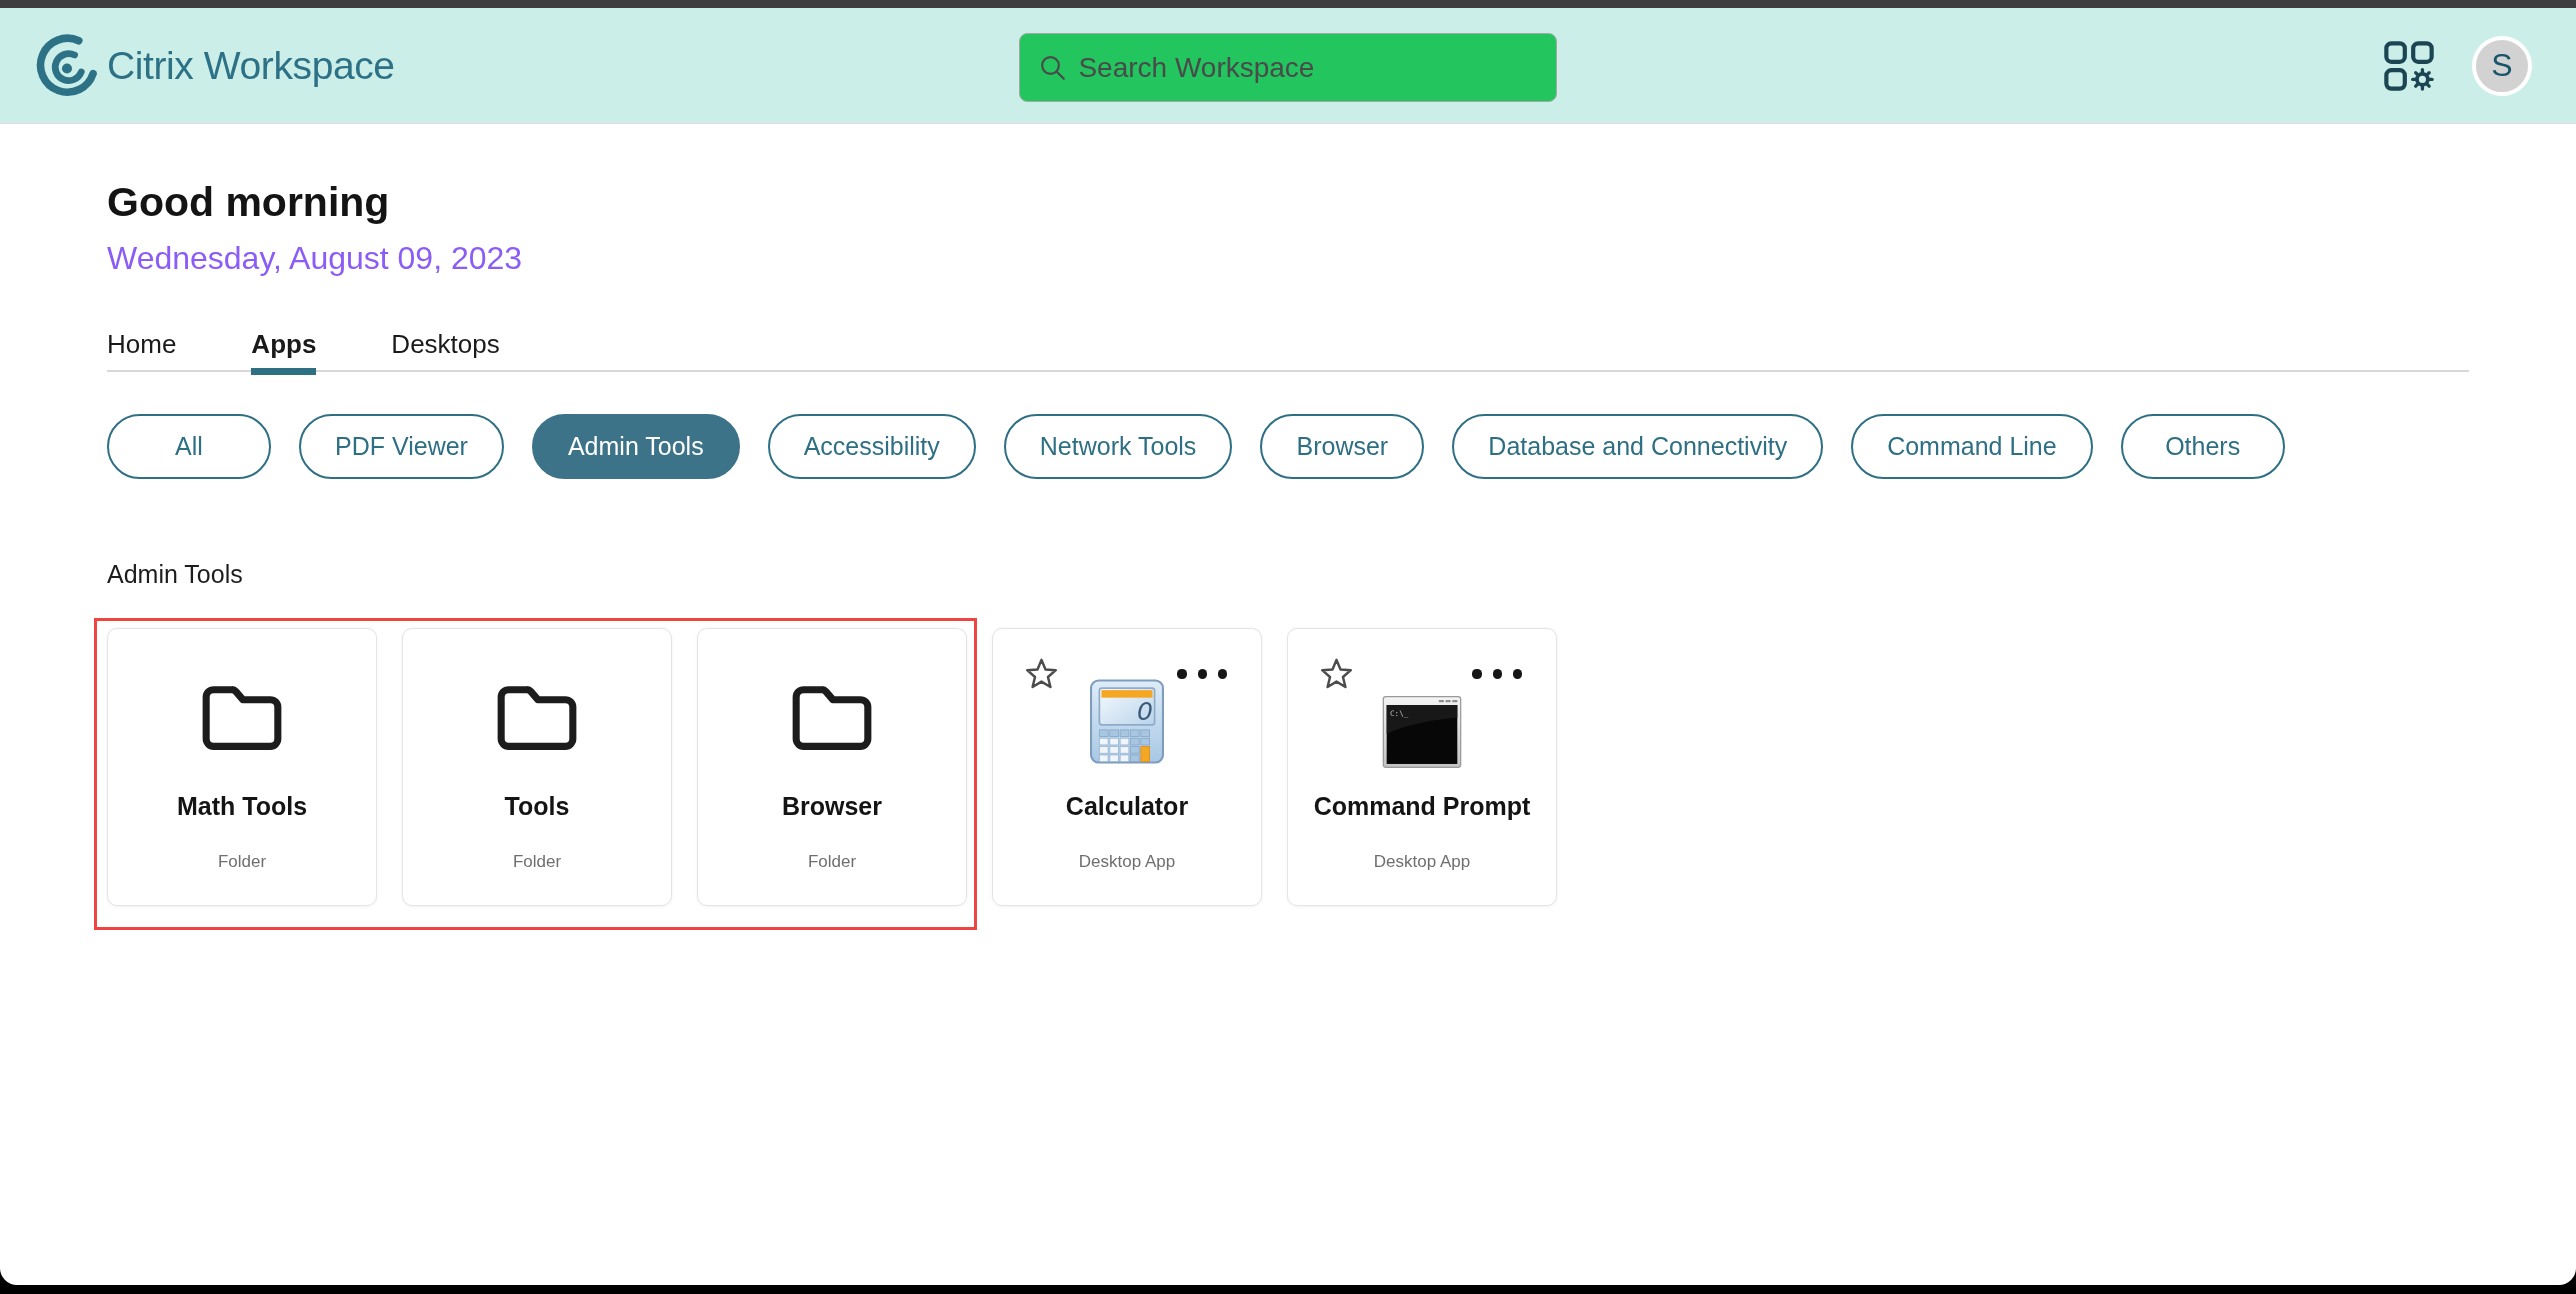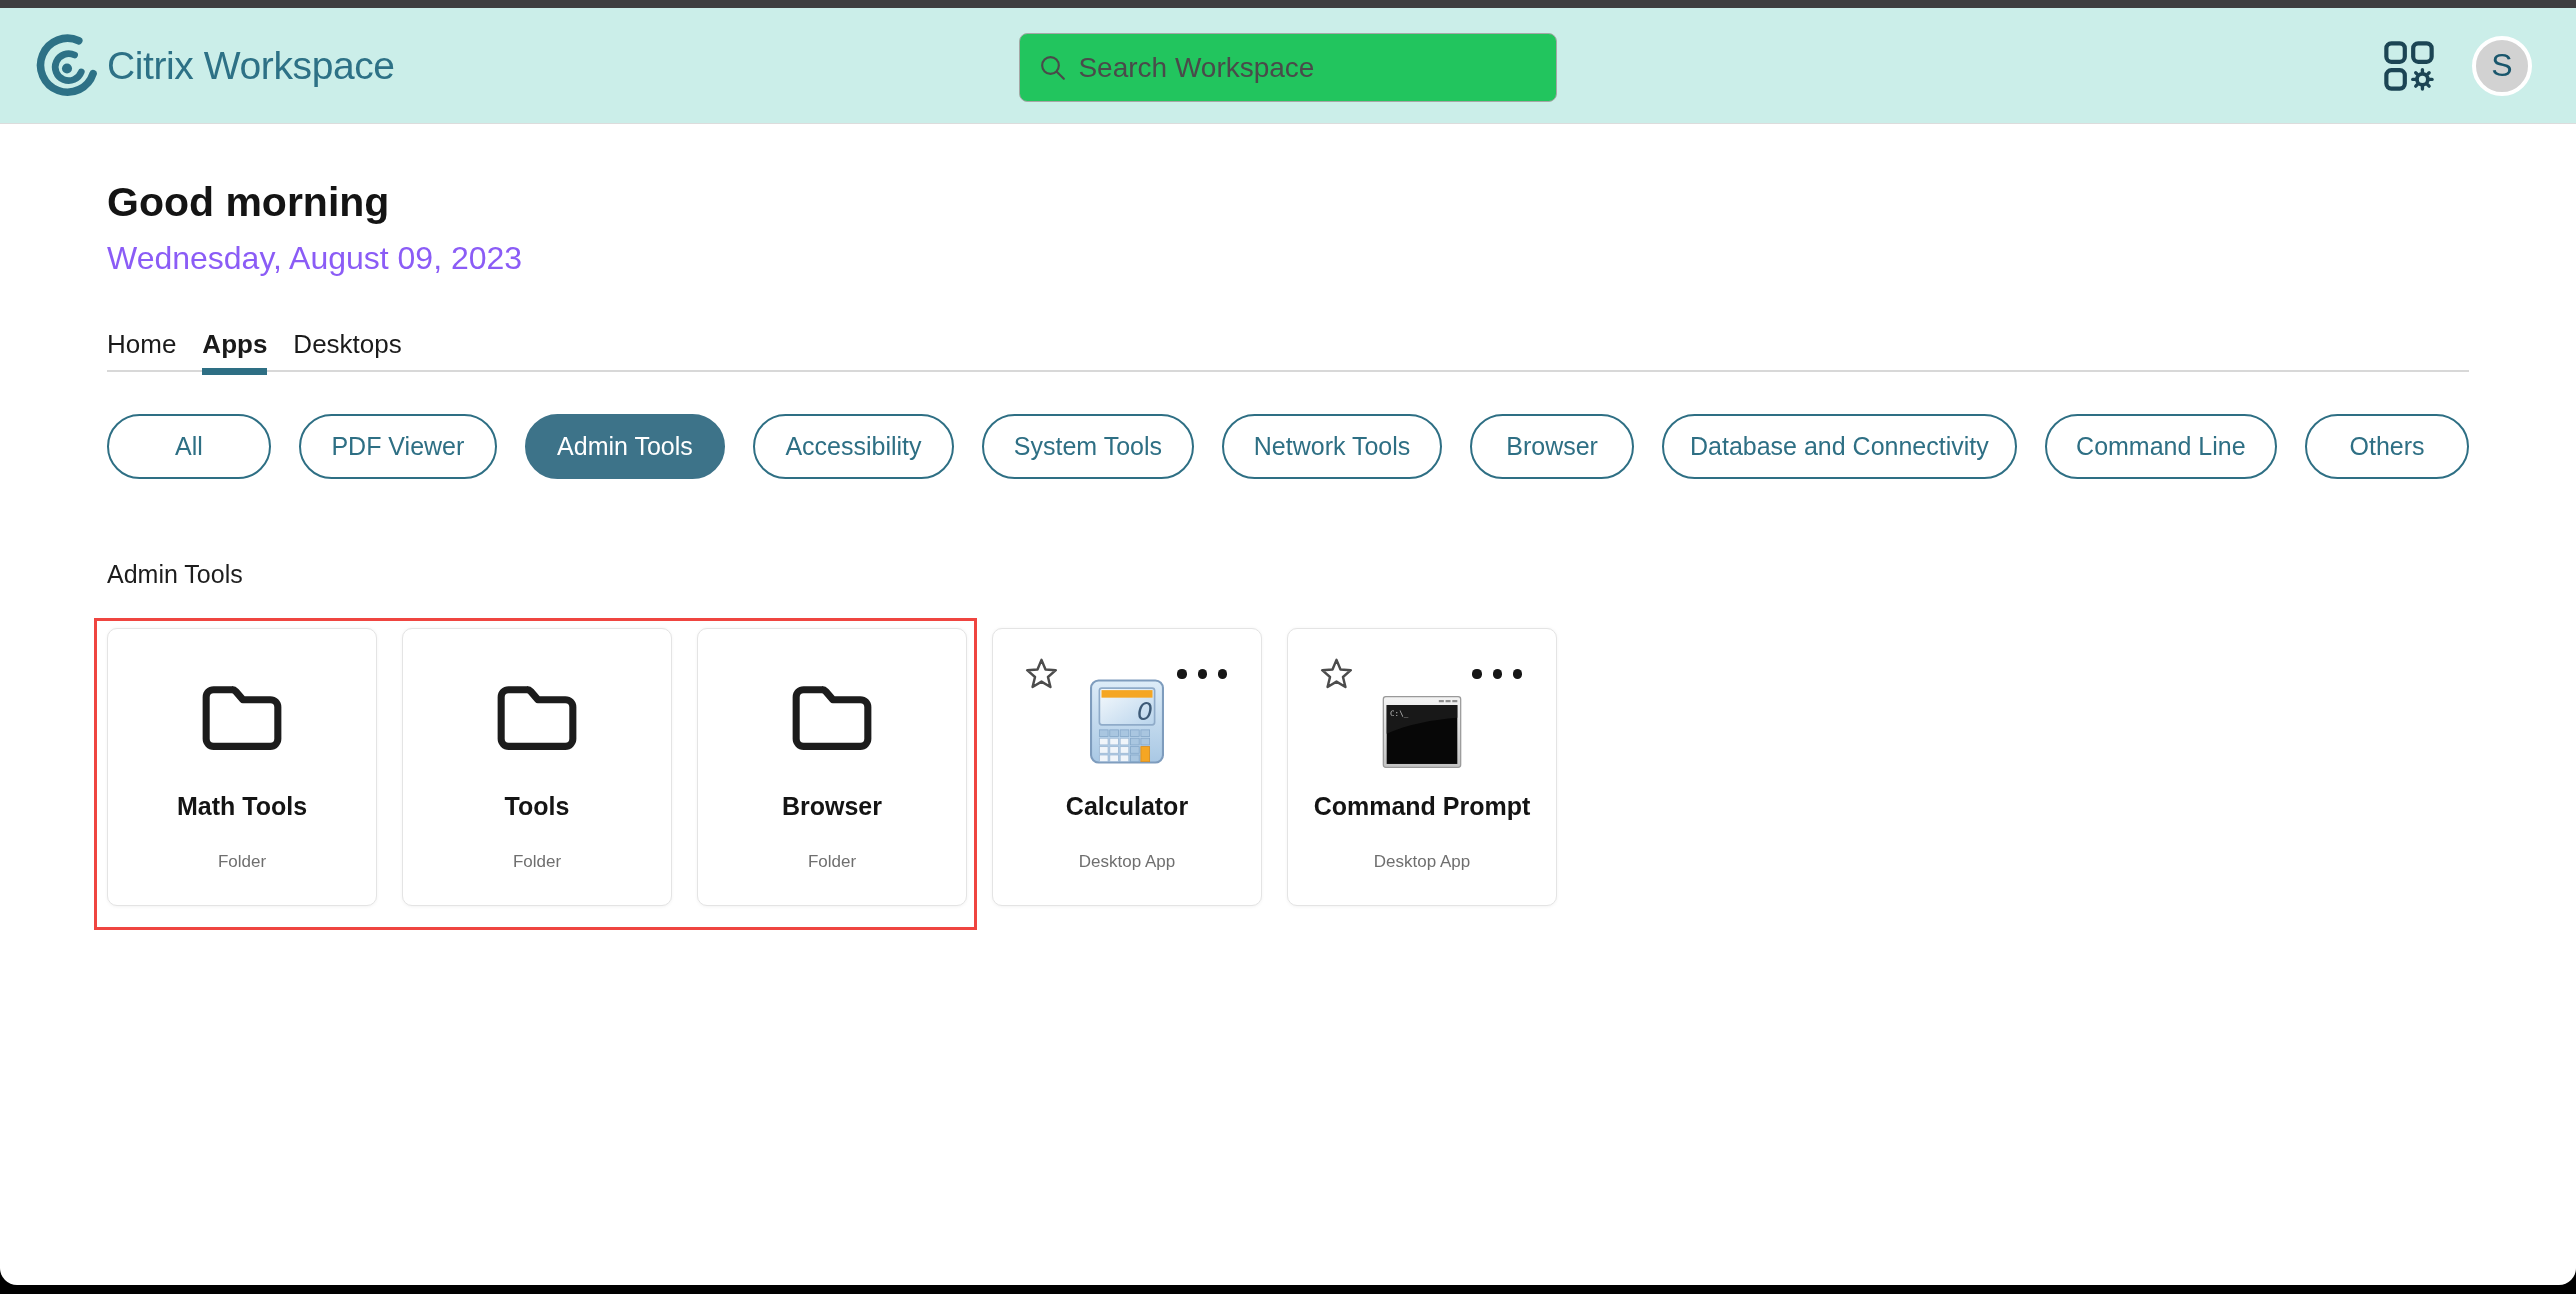--- a/index.html
+++ b/index.html
@@ -36,21 +36,21 @@
   .avatar{
     width:60px;height:60px;border-radius:50%;background:#d2d2d2;border:4.2px solid #fff;
     display:flex;align-items:center;justify-content:center;
     font-size:32px;font-weight:500;color:#19566c;cursor:pointer;
   }
   .icon-btn{cursor:pointer;display:flex;align-items:center;}
   
   .content{position:relative;padding:0 107px;}
   .greeting{margin:55px 0 0;font-size:41px;font-weight:700;color:#141414;}
   .date{margin-top:13.4px;font-size:32px;color:#8b5cf6;}
-  .tabs{margin-top:52px;display:flex;gap:26px;border-bottom:2.5px solid #d8d8d8;}
+  .tabs{margin-top:52px;display:flex;gap:75px;border-bottom:2.5px solid #d8d8d8;}
   .tab{font-size:26px;line-height:30px;color:#1a1a1a;padding-bottom:11.7px;position:relative;cursor:pointer;}
   .tab.active{font-weight:700;}
   .tab.active::after{content:"";position:absolute;left:0;right:0;bottom:-4.2px;height:6.7px;background:#2e6f84;}
   .pills{margin-top:42px;display:flex;gap:28px;}
   .pill{
     height:65px;min-width:164px;border:2.5px solid #2e6f84;border-radius:34px;
     color:#2e6f84;font-size:25px;display:flex;align-items:center;justify-content:center;
     padding:0 34px;background:#fff;cursor:pointer;white-space:nowrap;
   }
   .pill.active{background:#3d7389;border-color:#3d7389;color:#fff;}
@@ -136,21 +136,20 @@
         <div class="tab">Home</div>
         <div class="tab active">Apps</div>
         <div class="tab">Desktops</div>
       </div>
 
       <div class="pills">
         <div class="pill">All</div>
         <div class="pill">PDF Viewer</div>
         <div class="pill active">Admin Tools</div>
         <div class="pill">Accessibility</div>
-        <div class="pill">System Tools</div>
         <div class="pill">Network Tools</div>
         <div class="pill">Browser</div>
         <div class="pill">Database and Connectivity</div>
         <div class="pill">Command Line</div>
         <div class="pill">Others</div>
       </div>
 
       <div class="section-title">Admin Tools</div>
 
       <div class="cards">

